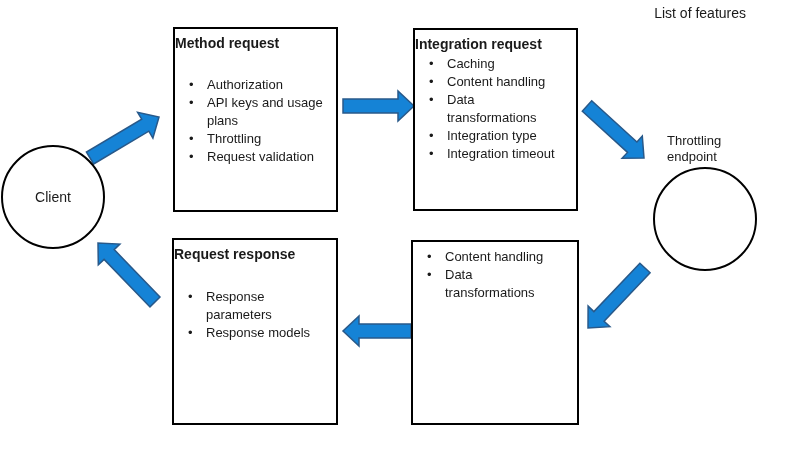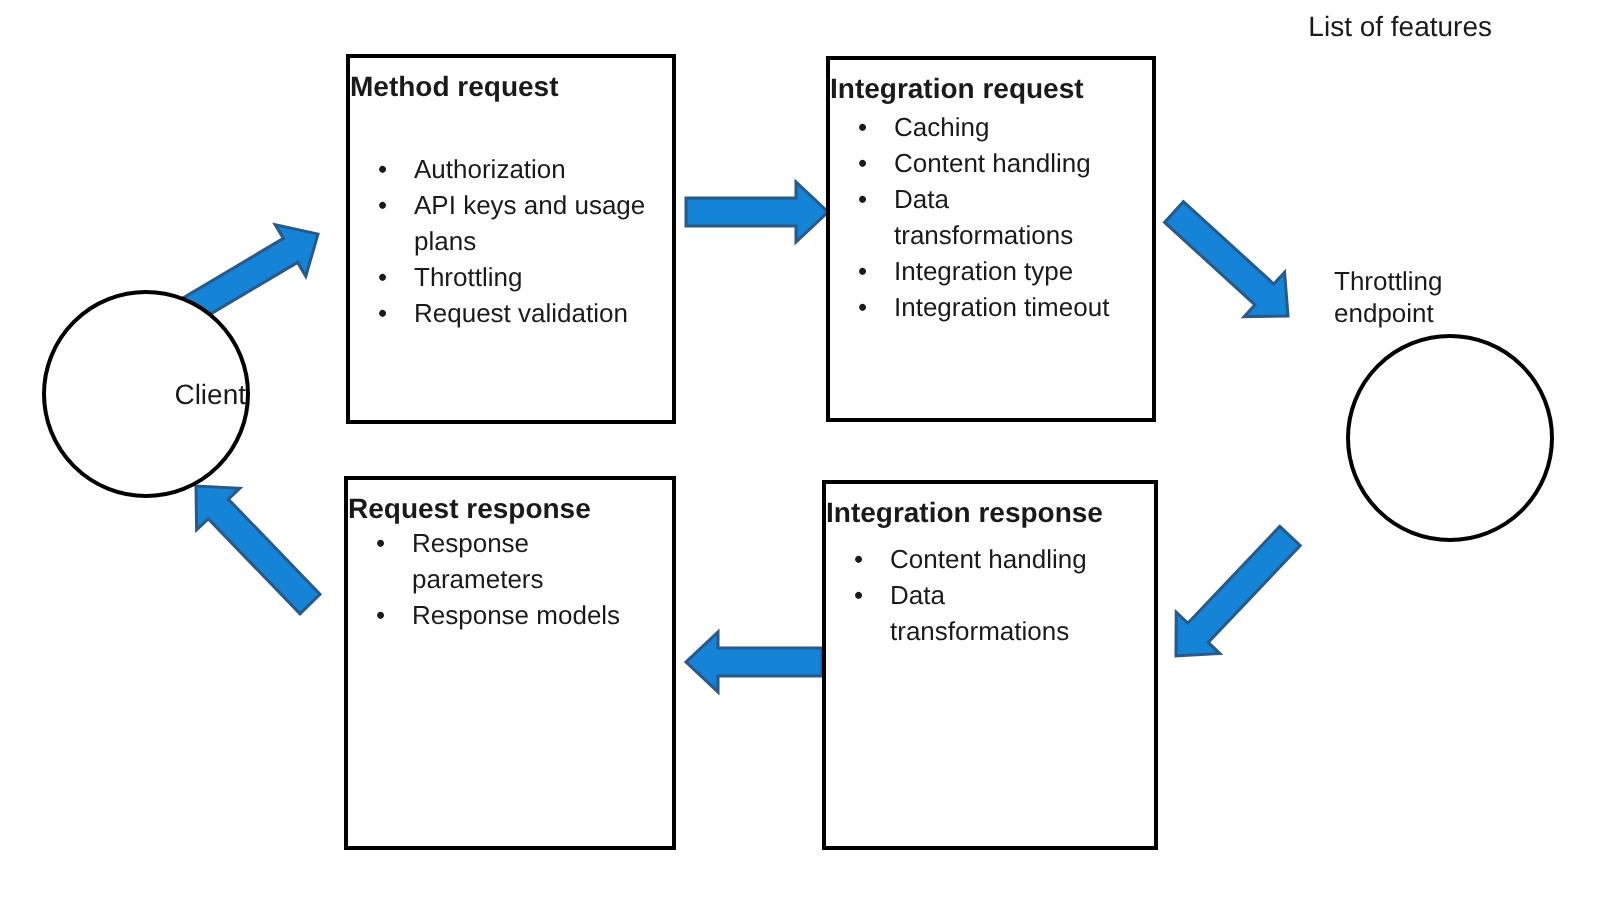--- a/index.html
+++ b/index.html
@@ -37,23 +37,22 @@
   .node-circle {
     position: absolute;
     box-sizing: border-box;
     width: 104px;
     height: 104px;
     border: 2px solid #000000;
     border-radius: 50%;
     background: #ffffff;
     display: flex;
     align-items: center;
-    justify-content: flex-end;
+    justify-content: center;
     font-size: 14px;
-    margin-left: 20px;
   }
   .client-circle   { left: 1px;   top: 145px; }
   .endpoint-circle { left: 653px; top: 167px; }
   .endpoint-label {
     position: absolute;
     left: 667px;
     top: 133px;
     font-size: 13px;
     line-height: 16px;
     white-space: pre-line;
@@ -77,21 +76,21 @@
   .feature-box ul {
     list-style: none;
     margin: 0;
     padding: 0;
     font-size: 13px;
     line-height: 18px;
   }
   .box-mr ul    { margin-top: 24px; }
   .box-ir ul    { margin-top: 2px; }
   .box-iresp ul { margin-top: 6px; }
-  .box-mresp ul { }
+  .box-mresp ul { margin-top: 25px; }
   .feature-box li {
     position: relative;
     padding-left: 32px;
     padding-right: 4px;
     white-space: pre-line;
   }
   .feature-box li::before {
     content: "\2022";
     position: absolute;
     left: 14px;
@@ -149,21 +148,20 @@
   <div class="feature-box box-mresp">
     <div class="box-title">Request response</div>
     <ul>
       <li>Response
 parameters</li>
       <li>Response models</li>
     </ul>
   </div>
 
   <div class="feature-box box-iresp">
-    <div class="box-title">Integration response</div>
     <ul>
       <li>Content handling</li>
       <li>Data
 transformations</li>
     </ul>
   </div>
 
 </div>
 
 </body></html>

